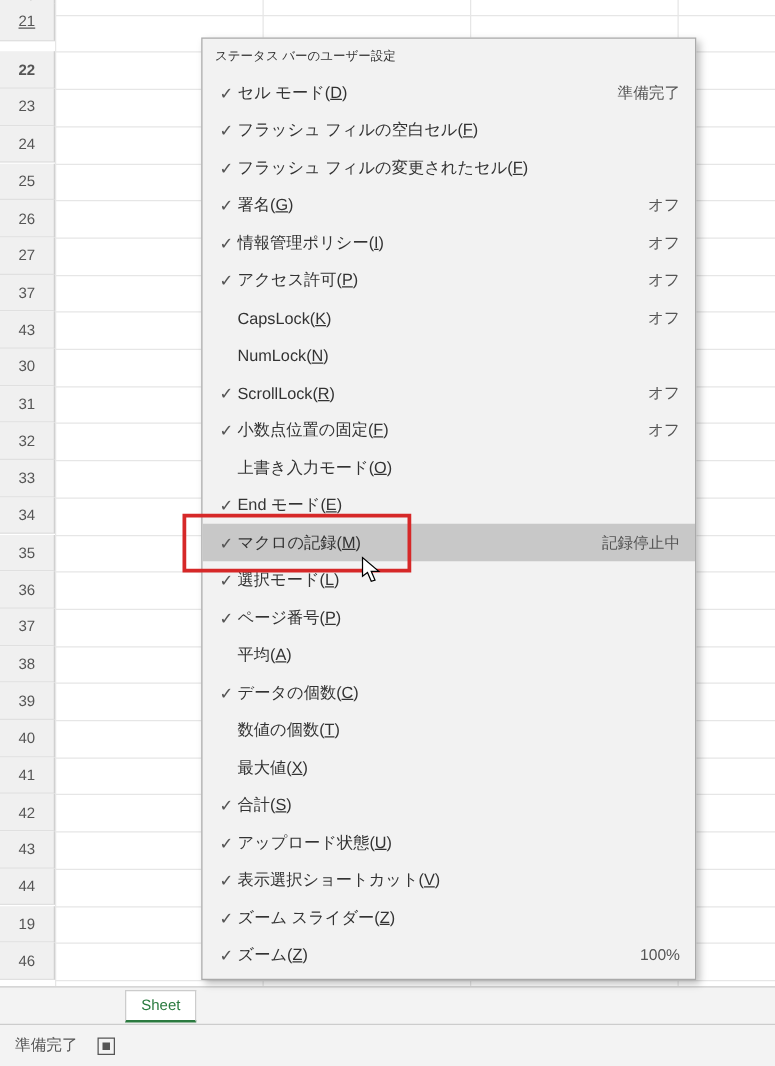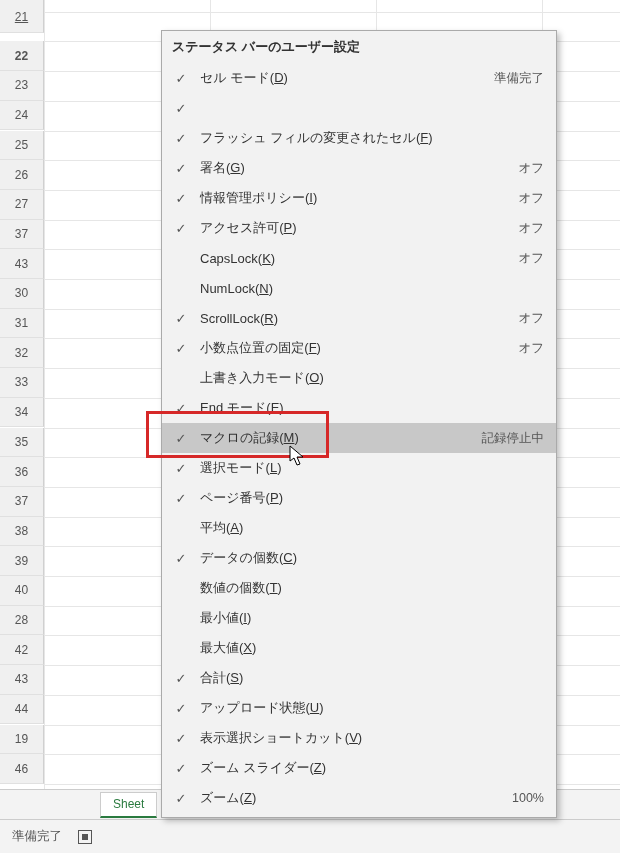--- a/index.html
+++ b/index.html
@@ -73,40 +73,40 @@
     position:absolute;
     left:161px; top:30px;
     width:396px;
     background:#f2f2f2;
     border:1px solid #aaa;
     box-shadow:3px 3px 6px rgba(0,0,0,0.25);
     padding-bottom:4px;
   }
   .menu-title {
     padding:7px 10px 7px 10px;
-    font-weight:bold;
+    font-weight:normal;
     color:#333;
-    font-size:13px;
+    font-size:10px;
   }
   .menu-item {
     display:flex; align-items:center;
     height:30px;
     padding:0 12px 0 10px;
     color:#333;
     cursor:default;
     position:relative;
   }
   .menu-item .check {
     width:18px; height:18px;
     display:flex; align-items:center; justify-content:center;
     color:#555;
     font-size:13px;
   }
   .menu-item .label {
-    margin-left:10px; flex:1;
+    flex:1;
     font-size:13px;
   }
   .menu-item .label .ul { text-decoration:underline; }
   .menu-item .status {
     color:#555; font-size:12.5px;
   }
   .menu-item.highlight {
     background:#c8c8c8;
   }
   .redbox {
@@ -173,21 +173,21 @@
       <div class="rowhdr" style="top: 308.7px;">31</div>
       <div class="rowhdr" style="top: 338.4px;">32</div>
       <div class="rowhdr" style="top: 368.1px;">33</div>
       <div class="rowhdr" style="top: 397.8px;">34</div>
       <div class="rowhdr" style="top: 427.5px;">35</div>
       <div class="rowhdr" style="top: 457.2px;">36</div>
       <div class="rowhdr" style="top: 486.9px;">37</div>
       <div class="rowhdr" style="top: 516.6px;">38</div>
       <div class="rowhdr" style="top: 546.3px;">39</div>
       <div class="rowhdr" style="top: 576px;">40</div>
-      <div class="rowhdr" style="top: 605.7px;">28</div>
+      <div class="rowhdr" style="top: 605.7px;">41</div>
       <div class="rowhdr" style="top: 635.4px;">42</div>
       <div class="rowhdr" style="top: 665.1px;">43</div>
       <div class="rowhdr" style="top: 694.8px;">44</div>
       <div class="rowhdr" style="top: 724.5px;">19</div>
       <div class="rowhdr" style="top: 754.2px;">46</div>
     </div>
 </div>
 
 <div class="tabbar">
   <div class="sheet-tab">
@@ -202,20 +202,21 @@
 
 <div class="menu" id="menu">
   <div class="menu-title">ステータス バーのユーザー設定</div>
 <div class="menu-item">
       <span class="check">✓</span>
       <span class="label">セル モード(<span class="ul">D</span>)</span>
       <span class="status">準備完了</span>
     </div>
     <div class="menu-item">
       <span class="check">✓</span>
+      <span class="label">フラッシュ フィルの空白セル(<span class="ul">F</span>)</span>
       <span class="status"></span>
     </div>
     <div class="menu-item">
       <span class="check">✓</span>
       <span class="label">フラッシュ フィルの変更されたセル(<span class="ul">F</span>)</span>
       <span class="status"></span>
     </div>
     <div class="menu-item">
       <span class="check">✓</span>
       <span class="label">署名(<span class="ul">G</span>)</span>
@@ -282,25 +283,20 @@
       <span class="status"></span>
     </div>
     <div class="menu-item">
       <span class="check">✓</span>
       <span class="label">データの個数(<span class="ul">C</span>)</span>
       <span class="status"></span>
     </div>
     <div class="menu-item">
       <span class="check"></span>
       <span class="label">数値の個数(<span class="ul">T</span>)</span>
-      <span class="status"></span>
-    </div>
-    <div class="menu-item">
-      <span class="check"></span>
-      <span class="label">最小値(<span class="ul">I</span>)</span>
       <span class="status"></span>
     </div>
     <div class="menu-item">
       <span class="check"></span>
       <span class="label">最大値(<span class="ul">X</span>)</span>
       <span class="status"></span>
     </div>
     <div class="menu-item">
       <span class="check">✓</span>
       <span class="label">合計(<span class="ul">S</span>)</span>

